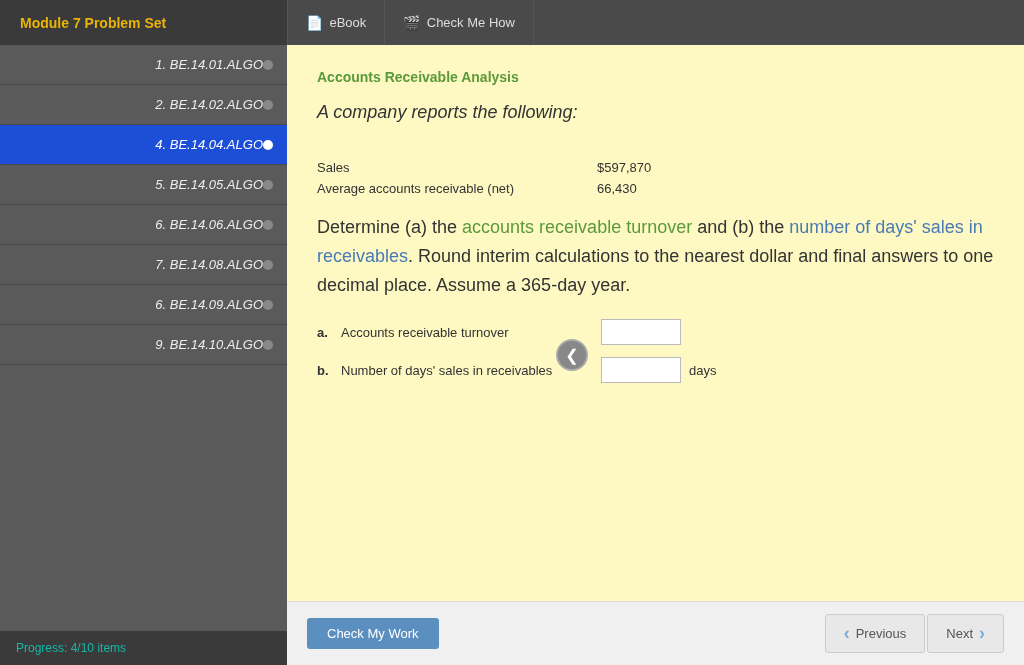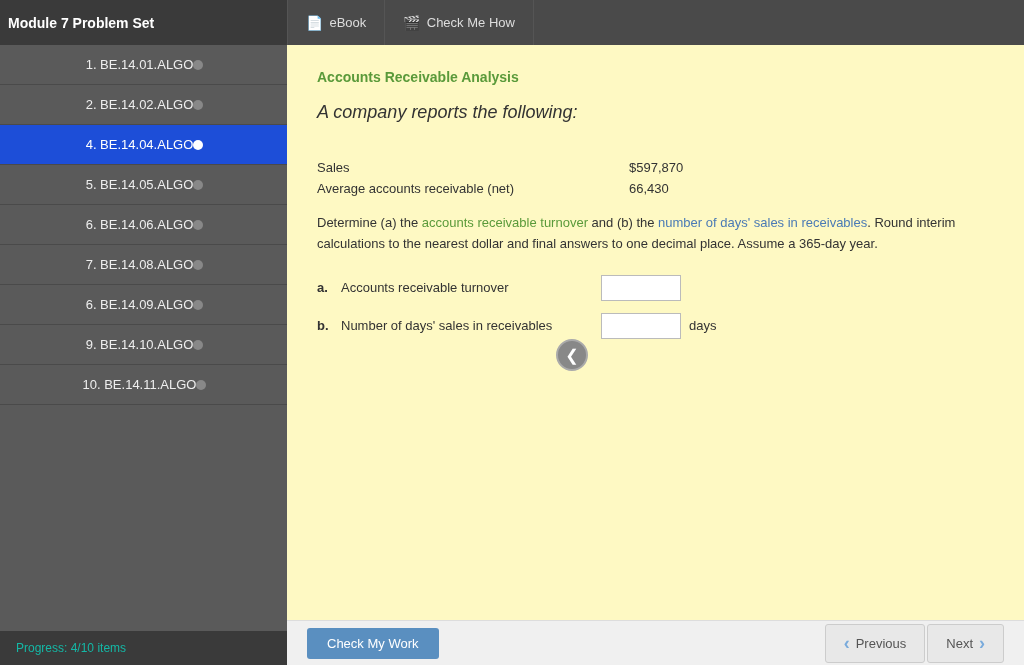--- a/index.html
+++ b/index.html
@@ -11,24 +11,24 @@
     .top-bar {
       background: #4a4a4a;
       height: 45px;
       display: flex;
       align-items: stretch;
       padding-left: 0;
       flex-shrink: 0;
     }
     .top-bar-title {
       background: #3a3a3a;
-      color: #ffffff;
+      color: #eab308;
       font-weight: bold;
       font-size: 14px;
-      padding: 0 8px;
+      padding: 0 20px;
       display: flex;
       align-items: center;
       width: 287px;
       flex-shrink: 0;
     }
     .top-bar-tabs {
       display: flex;
       align-items: stretch;
       flex: 1;
     }
@@ -61,27 +61,28 @@
       width: 287px;
       background: #5a5a5a;
       display: flex;
       flex-direction: column;
       flex-shrink: 0;
       overflow-y: auto;
     }
     .sidebar-item {
       display: flex;
       align-items: center;
-      justify-content: center;
+      justify-content: flex-end;
       padding: 11px 14px 11px 16px;
       color: #eee;
       font-size: 13px;
       cursor: pointer;
       border-bottom: 1px solid #4a4a4a;
       min-height: 40px;
+      font-style: italic;
     }
     .sidebar-item.active { background: #1d4ed8; color: #fff; }
     .sidebar-item .dot {
       width: 10px;
       height: 10px;
       border-radius: 50%;
       background: #888;
       flex-shrink: 0;
     }
     .sidebar-item.active .dot { background: #fff; }
@@ -147,27 +148,26 @@
 
     .data-table {
       margin-bottom: 14px;
     }
     .data-row {
       display: flex;
       align-items: flex-end;
       padding: 3px 0;
       font-size: 13px;
       color: #333;
-      gap: 32px;
     }
     .data-label { min-width: 280px; }
     .data-value { font-size: 13px; color: #333; }
 
     .instruction-text {
-      font-size: 13px;
+      font-size: 18px;
       color: #333;
       line-height: 1.6;
       margin-bottom: 20px;
     }
     .link-text-green { color: #5a9a3a; text-decoration: none; }
     .link-text-blue { color: #4a7ab5; text-decoration: none; }
 
     .answer-section {
       margin-top: 10px;
     }
@@ -196,21 +196,21 @@
     }
     .answer-unit {
       margin-left: 8px;
       color: #333;
     }
 
     
     .bottom-bar {
       background: #f0f0f0;
       border-top: 1px solid #ddd;
-      height: 45px;
+      height: 64px;
       display: flex;
       align-items: center;
       justify-content: space-between;
       padding: 0 20px;
       flex-shrink: 0;
     }
 
     .check-btn {
       background: #5a8fc0;
       color: #fff;
@@ -285,24 +285,20 @@
       <div class="sidebar-item">
         <span>7. BE.14.08.ALGO</span>
         <span class="dot"></span>
       </div>
       <div class="sidebar-item">
         <span>6. BE.14.09.ALGO</span>
         <span class="dot"></span>
       </div>
       <div class="sidebar-item">
         <span>9. BE.14.10.ALGO</span>
-        <span class="dot"></span>
-      </div>
-      <div class="sidebar-item">
-        <span>10. BE.14.11.ALGO</span>
         <span class="dot"></span>
       </div>
       <div class="sidebar-spacer"></div>
       <div class="sidebar-progress">Progress: 4/10 items</div>
     </div>
 
     <div style="position: relative;">
       <div class="collapse-btn">
         <span>❮</span>
       </div>

